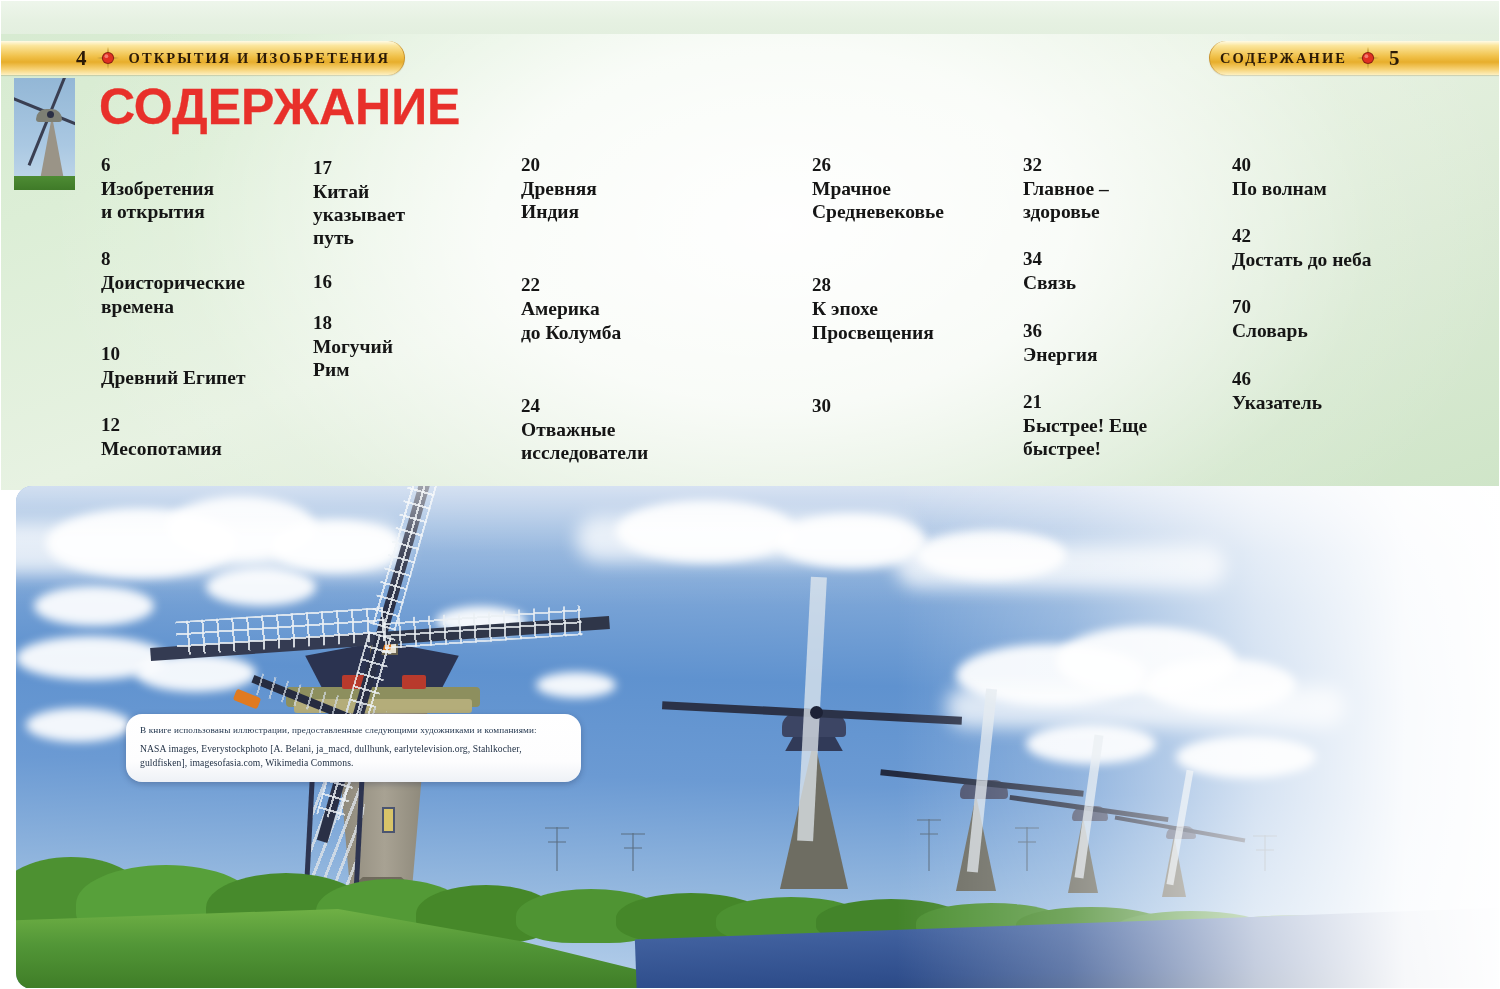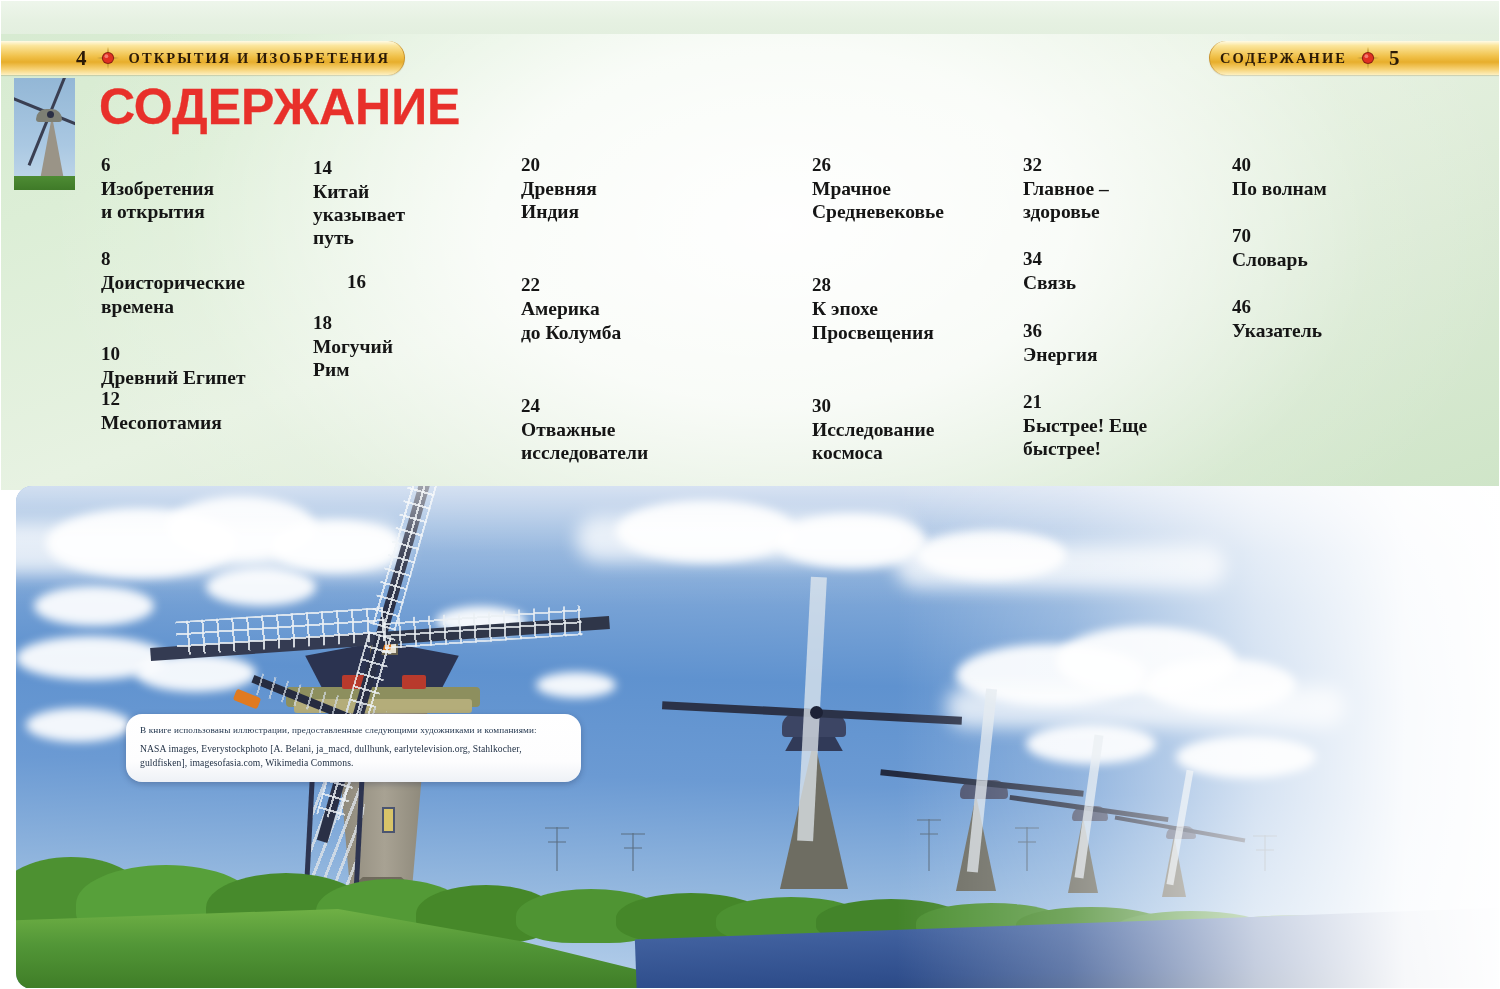--- a/index.html
+++ b/index.html
@@ -235,38 +235,38 @@
       <div class="entry" style="margin-bottom:26px;">
         <div class="num">6</div>
         <div class="lbl">Изобретения
 и открытия</div>
       </div>
       <div class="entry" style="margin-bottom:26px;">
         <div class="num">8</div>
         <div class="lbl">Доисторические
 времена</div>
       </div>
-      <div class="entry" style="">
+      <div class="entry" style="margin-bottom:26px;">
         <div class="num">10</div>
         <div class="lbl">Древний Египет</div>
       </div>
       <div class="entry">
         <div class="num">12</div>
         <div class="lbl">Месопотамия</div>
       </div>
     </div>
 
     <div class="col c1" style="top:3px;">
       <div class="entry" style="margin-bottom:22px;">
-        <div class="num">14</div>
+        <div class="num">17</div>
         <div class="lbl">Китай
 указывает
 путь</div>
       </div>
-      <div class="entry" style="margin-bottom:22px;margin-left:34px;">
+      <div class="entry" style="margin-bottom:22px;">
         <div class="num">16</div>
       </div>
       <div class="entry">
         <div class="num">18</div>
         <div class="lbl">Могучий
 Рим</div>
       </div>
     </div>
 
     <div class="col c2">
@@ -293,22 +293,20 @@
         <div class="lbl">Мрачное
 Средневековье</div>
       </div>
       <div class="entry" style="margin-bottom:52px;">
         <div class="num">28</div>
         <div class="lbl">К эпохе
 Просвещения</div>
       </div>
       <div class="entry">
         <div class="num">30</div>
-        <div class="lbl">Исследование
-космоса</div>
       </div>
     </div>
 
     <div class="col c4">
       <div class="entry" style="margin-bottom:26px;">
         <div class="num">32</div>
         <div class="lbl">Главное –
 здоровье</div>
       </div>
       <div class="entry" style="margin-bottom:26px;">
@@ -323,20 +321,24 @@
         <div class="num">21</div>
         <div class="lbl">Быстрее! Еще
 быстрее!</div>
       </div>
     </div>
 
     <div class="col c5">
       <div class="entry" style="margin-bottom:26px;">
         <div class="num">40</div>
         <div class="lbl">По волнам</div>
+      </div>
+      <div class="entry" style="margin-bottom:26px;">
+        <div class="num">42</div>
+        <div class="lbl">Достать до неба</div>
       </div>
       <div class="entry" style="margin-bottom:26px;">
         <div class="num">70</div>
         <div class="lbl">Словарь</div>
       </div>
       <div class="entry">
         <div class="num">46</div>
         <div class="lbl">Указатель</div>
       </div>
     </div>

